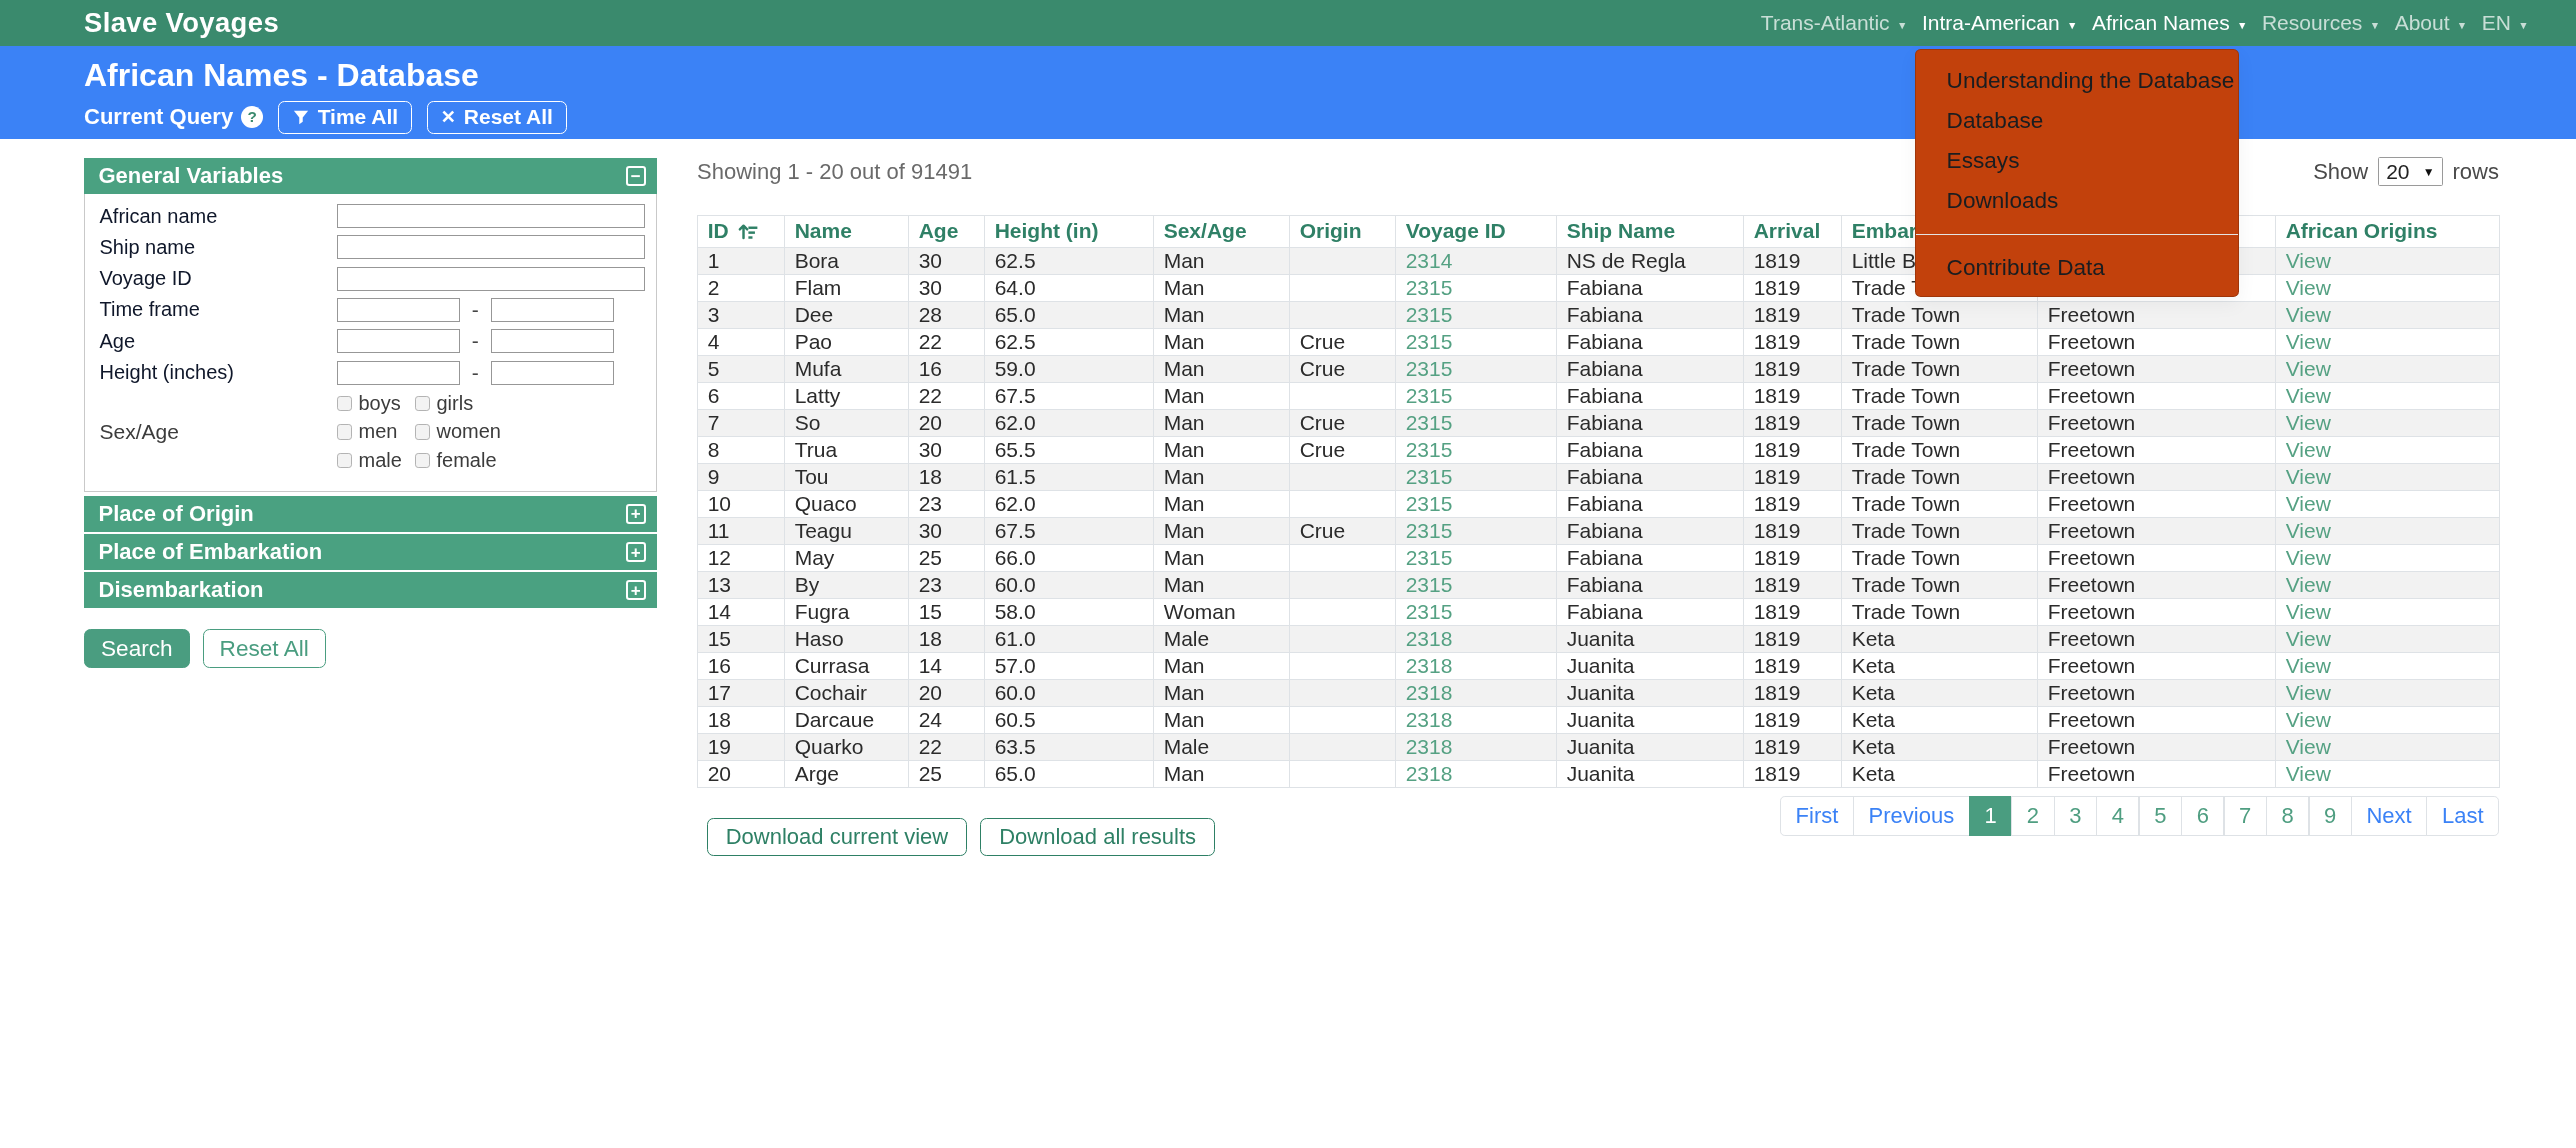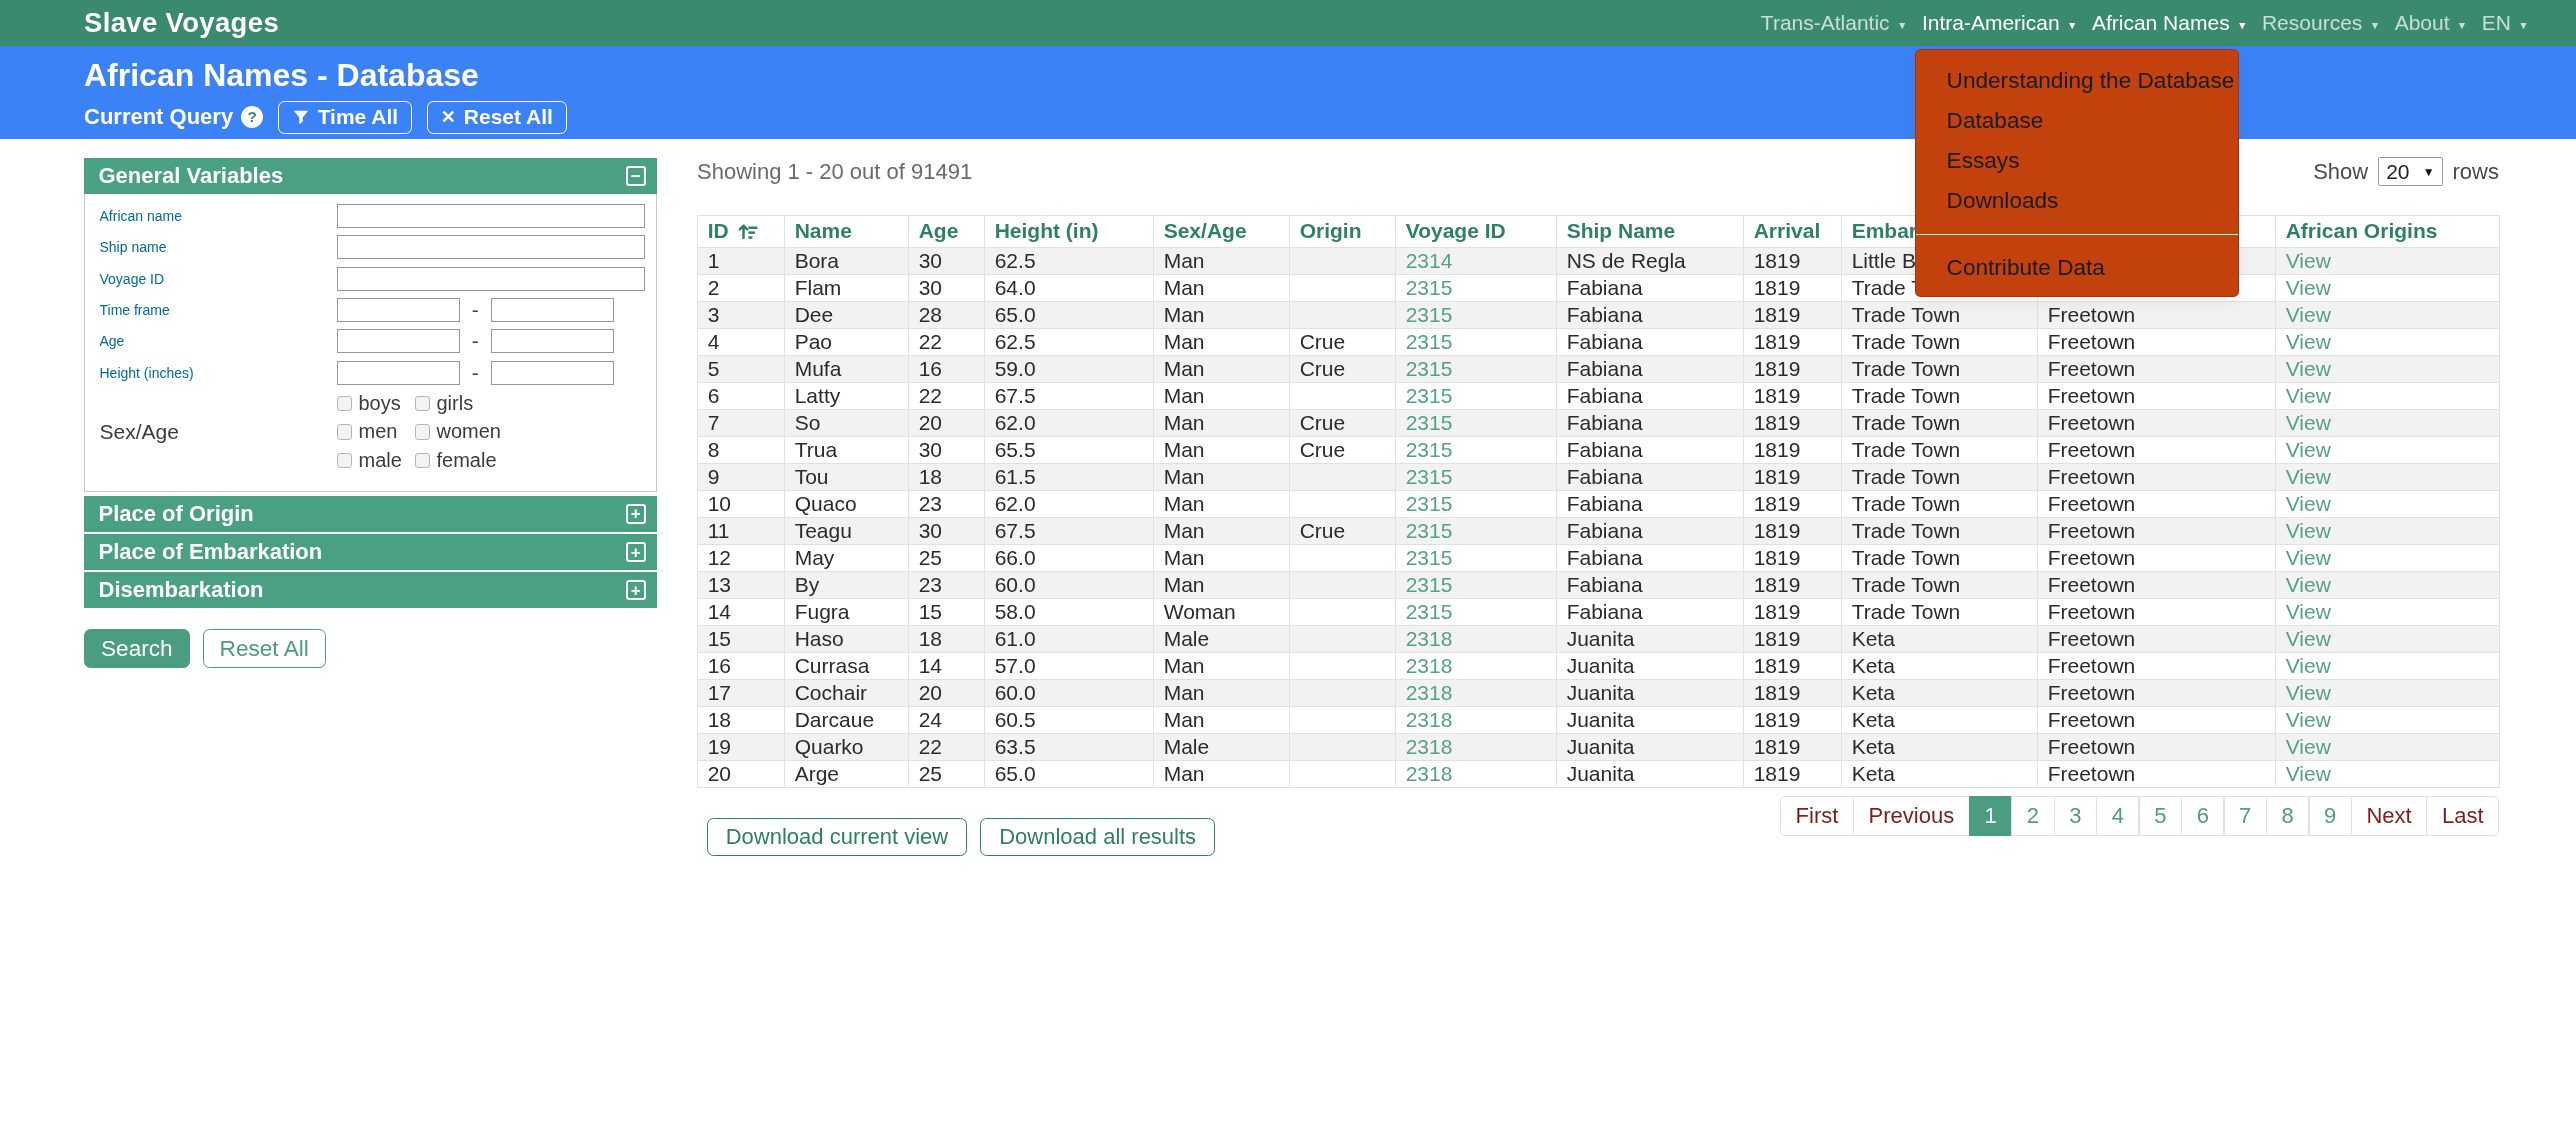--- a/index.html
+++ b/index.html
@@ -44,21 +44,21 @@
 
   
   .panel-header { height:36px; background:#4aa181; color:#fff; display:flex; align-items:center;
                   justify-content:space-between; padding:0 11.3px 0 14.5px; font-size:22px;
                   font-weight:700; cursor:pointer; }
   .toggle-box { width:20px; height:20px; border:2.4px solid #fff; border-radius:3.2px; color:#fff;
                 display:flex; align-items:center; justify-content:center; font-size:17px;
                 font-weight:700; line-height:1; }
   .panel-body { border:0.8px solid #c9c9c9; border-top:none; background:#fff; padding:9.7px 11.3px 19.4px 14.5px; }
   .f-row { display:flex; align-items:center; height:24px; margin-bottom:7.3px; }
-  .f-label { flex:1; font-size:14px; color:#0369a1; }
+  .f-label { flex:1; font-size:20px; color:#0f172a; }
   .f-input { width:308px; height:24px; border:1.6px solid #979797; background:#fff; }
   .f-range { width:308px; display:flex; align-items:center; gap:0; }
   .f-range input { width:123px; height:24px; border:1.6px solid #979797; background:#fff; }
   .range-dash { width:31px; text-align:center; color:#444; font-size:21px; }
   .cb-block { display:flex; margin-top:6.5px; }
   .cb-label { flex:1; font-size:21px; color:#3c3c3c; align-self:center; }
   .cb-grid { width:308px; display:grid; grid-template-columns:78px 1fr; row-gap:5.6px; }
   .cb-cell { display:flex; align-items:center; gap:6.5px; font-size:20px; color:#3c3c3c; }
   .cb-box { width:15.3px; height:15.3px; border:1.6px solid #b3b3b3; border-radius:3.2px;
             background:#f3f3f3; cursor:pointer; flex:none; }
@@ -91,21 +91,21 @@
   .th-id { display:flex; align-items:center; gap:8px; }
 
   .footer-row { display:flex; justify-content:space-between; align-items:flex-start; }
   .dl-buttons { margin-top:30px; margin-left:9.7px; display:flex; gap:13px; }
   .btn-outline { background:#fff; border:1.6px solid #2e8065; color:#2e8065; border-radius:6.5px;
                  height:38px; padding:0 18px; font-size:22px; cursor:pointer; }
   .pagination { margin-top:8px; display:flex; }
   .page-item { min-width:40px; height:40px; padding:0 14.5px; border:0.8px solid #dee2e6;
                margin-left:-0.8px; display:flex; align-items:center; justify-content:center;
                font-size:22px; color:#4f9e81; background:#fff; cursor:pointer; }
-  .page-item.nav-text { color:#7f1d1d; }
+  .page-item.nav-text { color:#3b82f6; }
   .page-item.active { background:#4a9d80; border-color:#4a9d80; color:#fff; }
   .page-item:first-child { border-radius:4.8px 0 0 4.8px; }
   .page-item:last-child { border-radius:0 4.8px 4.8px 0; }
 </style>
 </head>
 <body>
 
 <div class="navbar">
   <div class="brand">Slave Voyages</div>
   <div class="nav-list">

